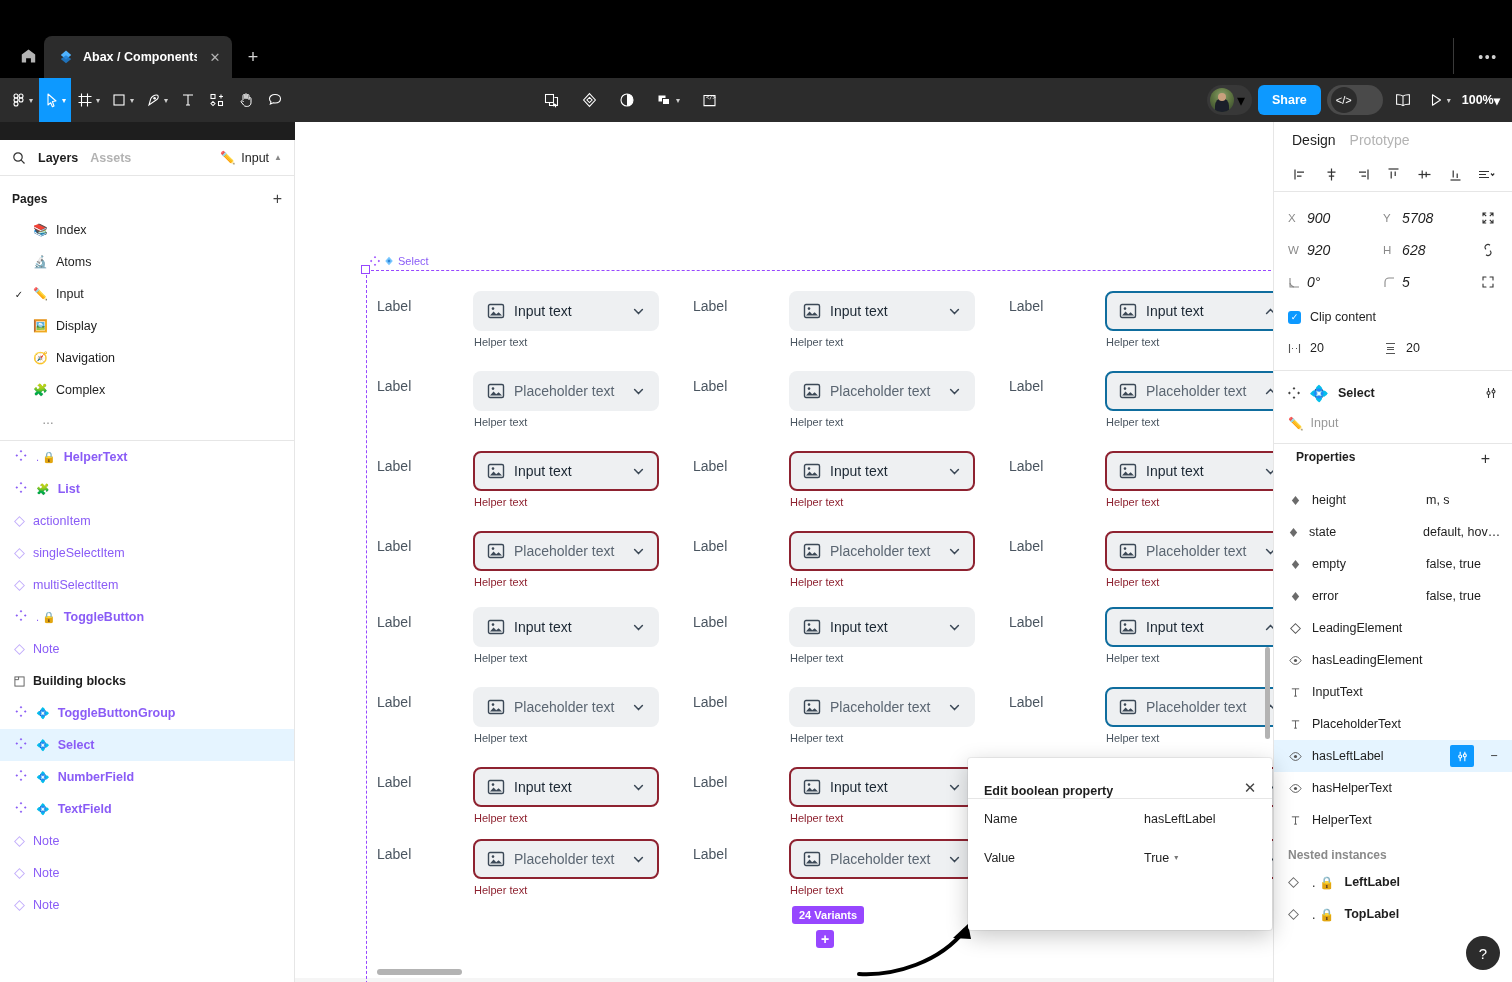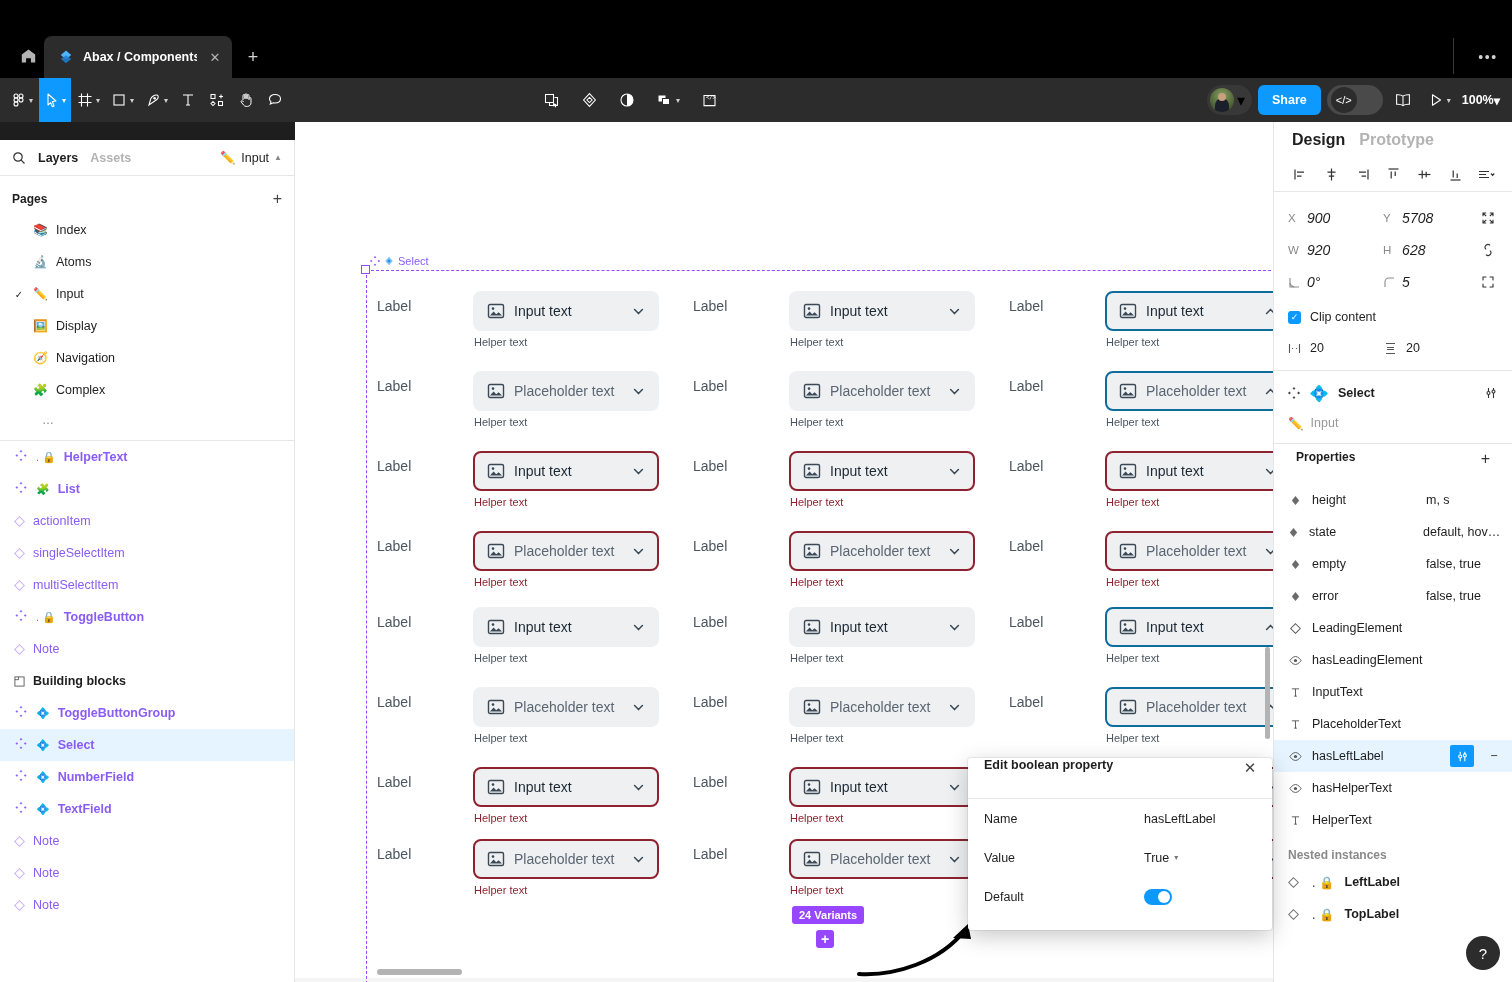--- a/index.html
+++ b/index.html
@@ -203,39 +203,39 @@
     background:#b3b3b3; border-radius:3px;
   }
 
   
   .dialog {
     position:absolute; left:968px; top:758px; width:304px; height:172px;
     background:#fff; border-radius:3px; box-shadow:0 6px 22px rgba(0,0,0,.22), 0 0 0 1px rgba(0,0,0,.06);
     z-index: 30;
   }
   .dialog-head {
-    height:41px; display:flex; align-items:flex-start; padding:0 12px 0 16px;
+    height:41px; display:flex; align-items:flex-end; padding:0 12px 0 16px;
     border-bottom:1px solid #e6e6e6;
   }
   .dialog-head .t { font-size:12.5px; font-weight:bold; color:#1e1e1e; }
   .dialog-head .x { margin-left:auto; color:#444; font-size:15px; width:20px; height:20px; display:flex; align-items:center; justify-content:center;}
   .drow { display:flex; align-items:center; height:39px; padding:0 16px; }
   .drow .k { width:160px; font-size:12.5px; color:#1e1e1e; }
   .drow .v { font-size:12.5px; color:#1e1e1e; display:flex; align-items:center; gap:5px; }
   .drow .v .cv { font-size:8px; color:#777; }
   .toggle { width:28px; height:16px; border-radius:8px; background:#0d99ff; position:relative; }
   .toggle:after { content:""; position:absolute; right:2px; top:2px; width:12px; height:12px; border-radius:50%; background:#fff; }
 
   
   .right {
     position:absolute; right:0; top:122px; width:239px; height:860px;
     background:#ffffff; border-left:1px solid #e6e6e6;
   }
   .r-tabs { height:36px; display:flex; align-items:center; gap:14px; padding:0 18px; }
-  .r-tabs .t { font-size:16px; font-weight:bold; color:#b3b3b3; }
+  .r-tabs .t { font-size:14px; font-weight:normal; color:#b3b3b3; }
   .r-tabs .t.sel { color:#1e1e1e; }
   .align-row {
     height:34px; display:flex; align-items:center; gap:0px; padding:0 14px;
     border-bottom:1px solid #e6e6e6; justify-content: space-between;
   }
   .align-row .ai { width:24px; height:24px; display:flex; align-items:center; justify-content:center; color:#333; }
   .prop-grid { padding:10px 14px 4px 14px; }
   .pr { display:flex; align-items:center; height:32px; }
   .pfield { display:flex; align-items:center; gap:9px; width:96px; }
   .pfield .k { font-size:11.5px; color:#8a8a8a; width:10px; }
@@ -1211,24 +1211,20 @@
     <div class="drow">
       <span class="k">Name</span>
       <span class="v">hasLeftLabel</span>
     </div>
     <div class="drow">
       <span class="k">Value</span>
       <span class="v">
         <span>True</span>
         <span class="cv">▾</span>
       </span>
-    </div>
-    <div class="drow">
-      <span class="k">Default</span>
-      <span class="toggle"></span>
     </div>
   </div>
 
   <div class="right">
     <div class="r-tabs">
       <span class="t sel">Design</span>
       <span class="t">Prototype</span>
     </div>
 
     <div class="align-row">

